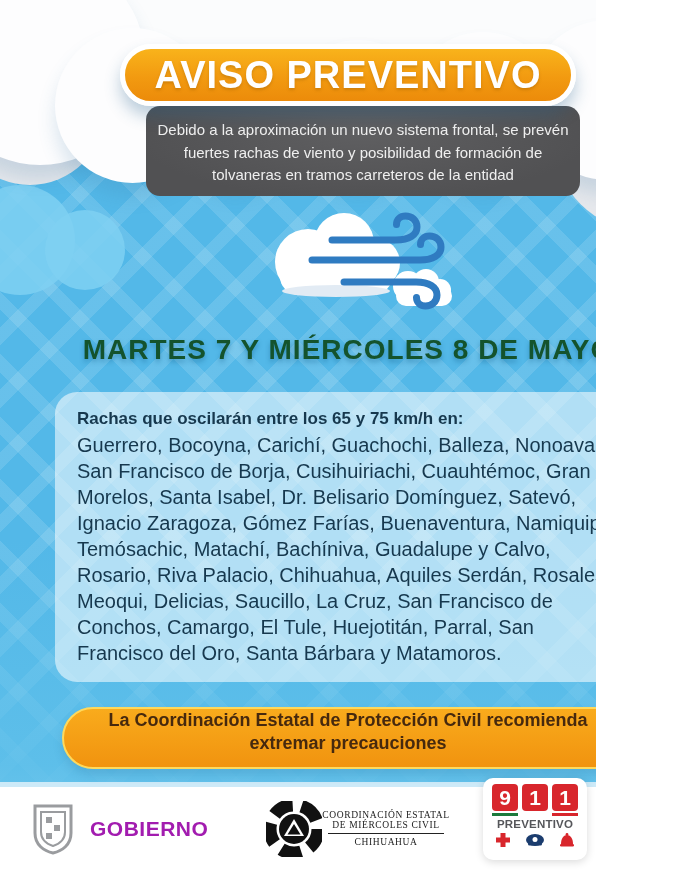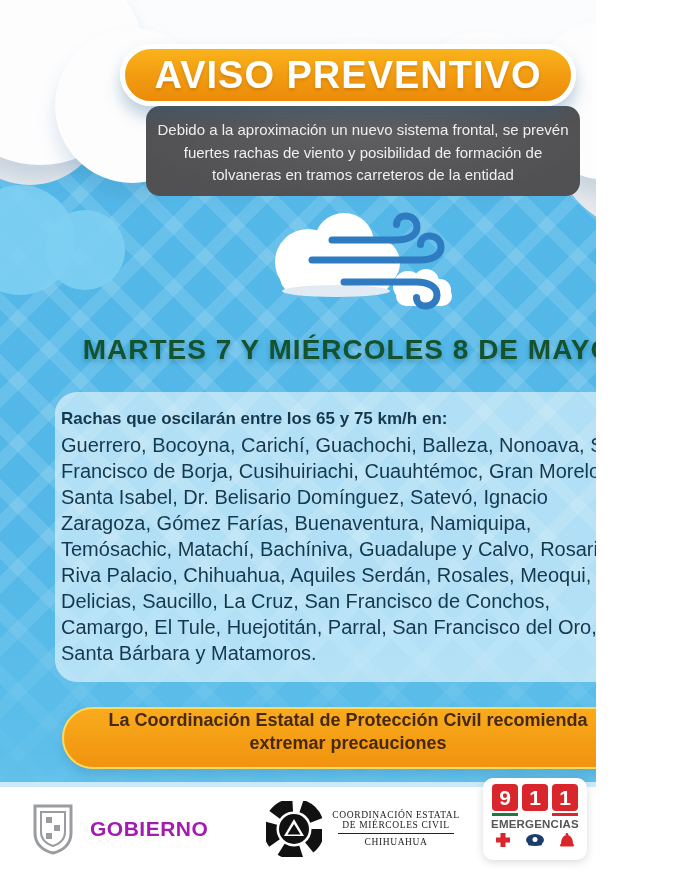--- a/index.html
+++ b/index.html
@@ -49,21 +49,21 @@
   
   .date-line{
     position:absolute;left:0;top:334px;width:696px;z-index:5;text-align:center;
     font-size:28px;font-weight:800;color:#14532d;letter-spacing:1px;
     text-shadow:0 3px 5px rgba(20,95,140,.45);
   }
   
   .info-box{
     position:absolute;left:55px;top:392px;width:586px;min-height:209px;z-index:5;
     background:rgba(255,255,255,.55);border-radius:22px;box-sizing:border-box;
-    padding:17px 6px 16px;color:#16384e;
+    padding:17px 22px 16px;color:#16384e;
   }
   .info-heading{margin:0 0 3px;font-size:17px;font-weight:800;}
   .info-body{margin:0;font-size:20px;line-height:26px;font-weight:500;}
   
   .recommend-banner{
     position:absolute;left:62px;top:707px;width:572px;height:62px;z-index:5;
     border-radius:31px;border:2px solid #ffd95c;box-sizing:border-box;
     background:linear-gradient(180deg,#f9ab1c 0%,#f1930f 100%);
     display:flex;justify-content:center;
     box-shadow:0 6px 10px rgba(35,95,140,.18);
@@ -74,21 +74,21 @@
   }
   
   .footer-strip{position:absolute;left:0;bottom:83px;width:696px;height:5px;background:#cdeaf8;z-index:4;}
   .footer{
     position:absolute;left:0;bottom:0;width:696px;height:83px;background:#ffffff;z-index:6;
     display:flex;align-items:center;
   }
   .gov-group{display:flex;align-items:center;margin-left:32px;}
   .gov-text{margin-left:16px;color:#a21caf;font-weight:800;font-size:21px;line-height:.95;letter-spacing:.5px;}
   .pc-group{display:flex;align-items:center;margin-left:58px;}
-  .pc-text{margin-left:10px;color:#222222;font-family:"Liberation Serif",serif;font-size:9.5px;letter-spacing:.6px;text-align:center;}
+  .pc-text{color:#222222;font-family:"Liberation Serif",serif;font-size:9.5px;letter-spacing:.6px;text-align:center;}
   .pc-text .divider{border-top:1px solid #222;margin:3px 6px;}
   
   .card-911{
     position:absolute;left:483px;top:778px;width:104px;height:82px;z-index:7;
     background:#ffffff;border-radius:10px;box-shadow:0 2px 8px rgba(0,0,0,.15);
     box-sizing:border-box;padding:6px 8px 5px;
   }
   .digits-row{display:flex;gap:4px;justify-content:center;}
   .digit-box{width:26px;height:27px;background:#d8262c;border-radius:4px;display:flex;align-items:center;justify-content:center;
     color:#fff;font-size:21px;font-weight:800;}
@@ -193,21 +193,21 @@
     <div class="digits-row">
       <div class="digit-box">9</div>
       <div class="digit-box">1</div>
       <div class="digit-box">1</div>
     </div>
     <div class="bars-row">
       <div class="bar green"></div>
       <div class="bar white"></div>
       <div class="bar red"></div>
     </div>
-    <div class="emerg-label">EMERGENCIAS</div>
+    <div class="emerg-label">PREVENTIVO</div>
     <div class="mini-icons">
       <svg width="16" height="16" viewBox="0 0 16 16">
         <path d="M5.5 1 H10.5 V5.5 H15 V10.5 H10.5 V15 H5.5 V10.5 H1 V5.5 H5.5 Z" fill="#d8262c"></path>
       </svg>
       <svg width="20" height="16" viewBox="0 0 20 16">
         <ellipse cx="10" cy="8" rx="9" ry="6" fill="#1b3c6e"></ellipse>
         <rect x="3" y="10" width="14" height="3.5" rx="1.5" fill="#1b3c6e"></rect>
         <circle cx="10" cy="7.5" r="2.5" fill="#ffffff"></circle>
       </svg>
       <svg width="16" height="16" viewBox="0 0 16 16">

